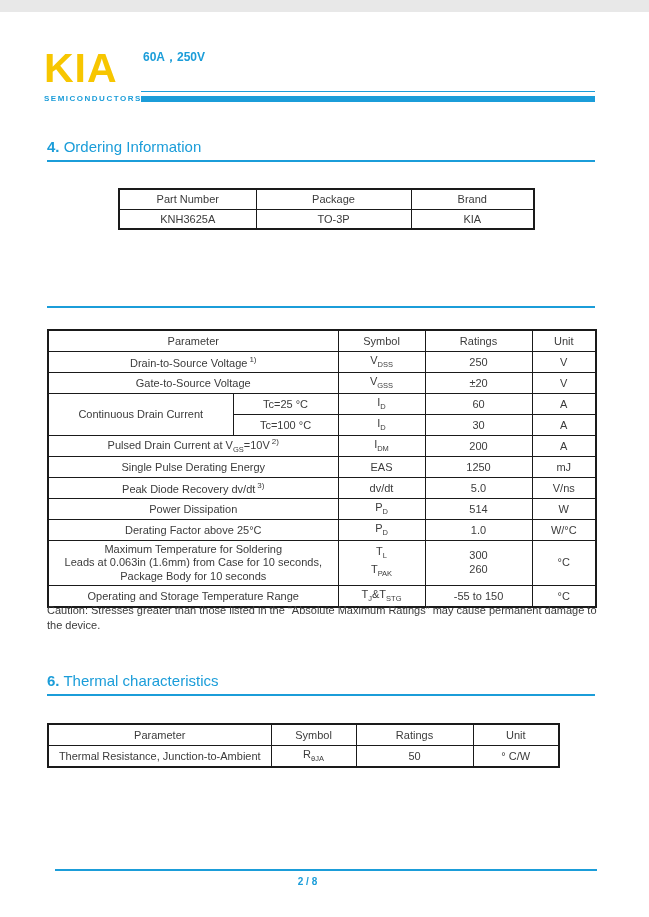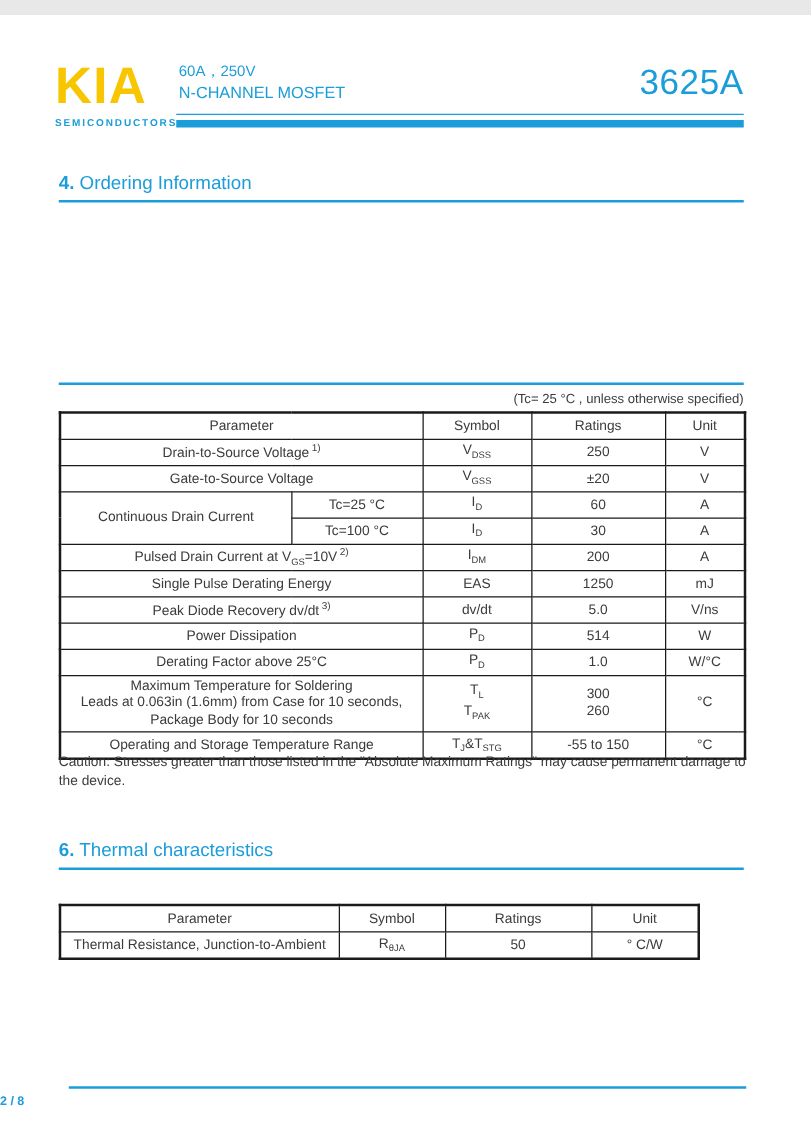--- a/index.html
+++ b/index.html
@@ -13,21 +13,21 @@
   .page{
     position:relative;width:649px;height:917px;background:#ffffff;
     font-family:"Liberation Sans","DejaVu Sans",sans-serif;color:var(--ink);
     overflow:hidden;margin:12px auto;
   }
   
   .logo{position:absolute;left:44px;top:33px;font-size:41px;font-weight:bold;
         color:var(--yellow);letter-spacing:1px;line-height:46px;}
   .tagline{position:absolute;left:44px;top:82px;font-size:8px;font-weight:bold;
         color:var(--accent);letter-spacing:1.5px;}
-  .spec{position:absolute;left:143px;top:38px;color:var(--accent);font-weight:normal;}
+  .spec{position:absolute;left:143px;top:38px;color:var(--accent);font-weight:bold;}
   .spec .l1{font-size:12px;line-height:15px;}
   .spec .l2{font-size:13px;line-height:18px;}
   .partnum{position:absolute;top:38px;right:54px;font-size:28px;color:var(--accent);
         font-weight:normal;letter-spacing:0.5px;}
   .hline-thin{position:absolute;left:141px;top:79px;width:454px;height:1px;background:var(--accent);}
   .hline-thick{position:absolute;left:141px;top:84px;width:454px;height:6px;background:var(--accent);}
   
   .section-title{position:absolute;left:47px;font-size:15px;color:var(--accent);}
   .section-title .num{font-weight:bold;}
   .section-rule{position:absolute;left:47px;width:548px;height:2px;background:var(--accent);}
@@ -45,49 +45,65 @@
   .abs-table{left:47px;top:317px;width:548px;}
   .abs-table td{height:21px;}
   .abs-table td.tall{height:44px;line-height:13px;padding-top:2px;padding-bottom:2px;}
   .abs-table td.tall div{line-height:13.5px;}
   .caution{position:absolute;left:47px;top:591px;width:556px;font-size:11px;line-height:14.5px;}
   .therm-table{left:47px;top:711px;width:511px;}
   .therm-table td{height:22px;}
   .therm-table tr.hdr td{height:21px;}
   
   .footer-rule{position:absolute;left:55px;top:857px;width:542px;height:1.5px;background:var(--accent);}
-  .footer-page{position:absolute;left:0;top:864px;width:615px;
+  .footer-page{position:absolute;left:0;top:864px;width:615px;text-align:center;
         font-size:10px;font-weight:bold;color:var(--accent);}
   .footer-rev{position:absolute;top:908px;right:54px;font-size:10px;font-weight:bold;
         color:var(--accent);display:flex;gap:13px;}
 </style>
 </head>
 <body>
 
 <div class="page">
 
   <div class="logo">KIA</div>
   <div class="tagline">SEMICONDUCTORS</div>
   <div class="spec">
     <div class="l1">60A，250V</div>
-    <div class="l2">N-CHANNEL MOSFET</div>
-  </div>
-  <div class="partnum">3625A</div>
+  </div>
   <div class="hline-thin"></div>
   <div class="hline-thick"></div>
 
   <div class="section-title" style="top:126px;">
     <span class="num">4.</span>
     <span>Ordering Information</span>
   </div>
   <div class="section-rule" style="top:148px;"></div>
 
+  <table class="tbl ordering-table">
+    <colgroup>
+        <col style="width:137px">
+        <col style="width:155px">
+        <col style="width:123px">
+      </colgroup>
+    <tbody>
+        <tr>
+      <td>Part Number</td>
+      <td>Package</td>
+      <td>Brand</td>
+    </tr>
+    <tr>
+      <td>KNH3625A</td>
+      <td>TO-3P</td>
+      <td>KIA</td>
+    </tr>
+  </tbody>
+    </table>
 
   <div class="section-rule" style="top:294px;"></div>
-  <div class="cond">(Tc= 25 °C , unless otherwise specified)</div>
 
   <table class="tbl abs-table">
     <colgroup>
         <col style="width:185px">
         <col style="width:105px">
         <col style="width:87px">
         <col style="width:107px">
         <col style="width:64px">
       </colgroup>
     <tbody>

